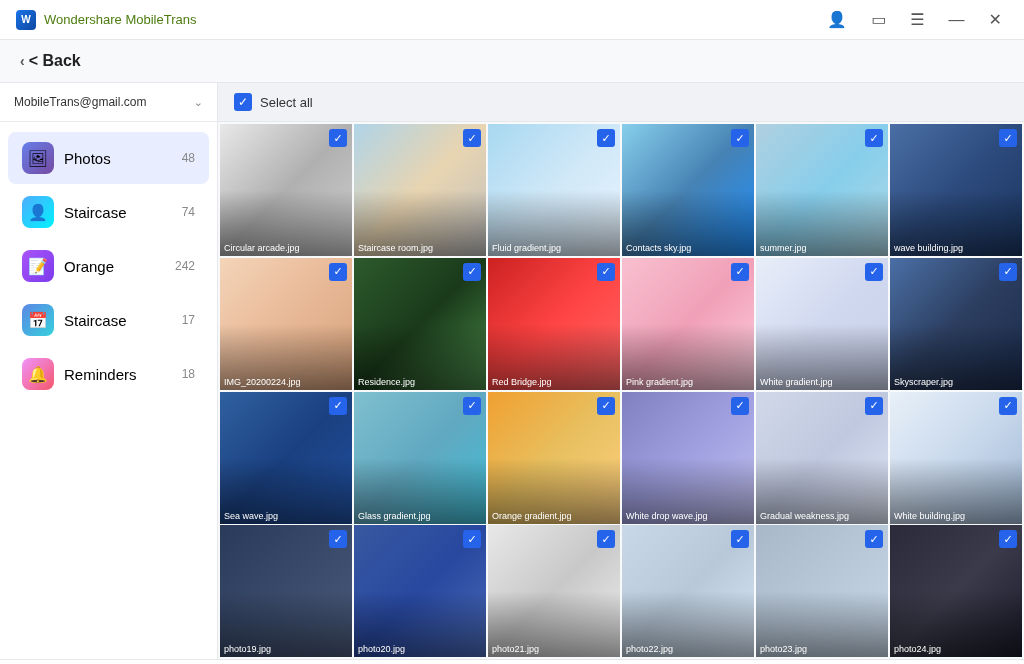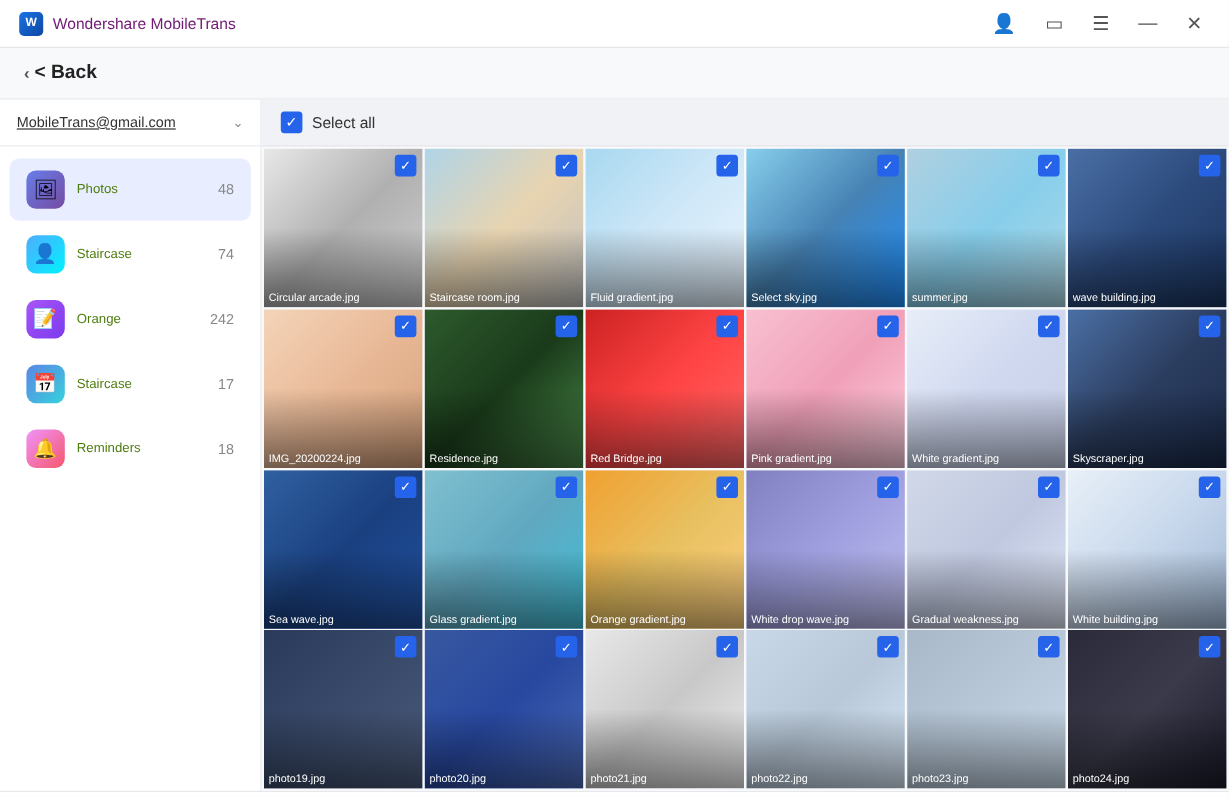--- a/index.html
+++ b/index.html
@@ -5,21 +5,21 @@
     * { margin: 0; padding: 0; box-sizing: border-box; }
     body { font-family: -apple-system, BlinkMacSystemFont, 'Segoe UI', sans-serif; background: #f0f2f5; width: 1024px; height: 664px; overflow: hidden; }
 
     
     .title-bar {
       display: flex; align-items: center; justify-content: space-between;
       padding: 0 16px; height: 40px; background: #fff; border-bottom: 1px solid #e5e7eb;
     }
     .title-bar-left { display: flex; align-items: center; gap: 8px; }
     .app-icon { width: 20px; height: 20px; background: linear-gradient(135deg, #1a73e8, #0d47a1); border-radius: 4px; display: flex; align-items: center; justify-content: center; color: #fff; font-size: 10px; font-weight: bold; }
-    .app-title { font-size: 13px; color: #701a75; font-weight: 500; }
+    .app-title { font-size: 13px; color: #4d7c0f; font-weight: 500; }
     .title-bar-right { display: flex; gap: 12px; align-items: center; }
     .title-btn { background: none; border: none; cursor: pointer; color: #555; font-size: 16px; padding: 2px 6px; }
 
     
     .back-bar {
       display: flex; align-items: center; padding: 12px 20px;
       background: #f8f9fb; border-bottom: 1px solid #e5e7eb;
     }
     .back-btn { display: flex; align-items: center; gap: 4px; font-size: 16px; font-weight: 600; color: #222; cursor: pointer; background: none; border: none; }
     .back-arrow { font-size: 14px; color: #555; }
@@ -29,35 +29,35 @@
 
     
     .sidebar {
       width: 218px; background: #fff; border-right: 1px solid #e5e7eb;
       display: flex; flex-direction: column; flex-shrink: 0;
     }
     .account-selector {
       display: flex; align-items: center; justify-content: space-between;
       padding: 12px 14px; border-bottom: 1px solid #e9ecef; cursor: pointer;
     }
-    .account-label { font-size: 12px; color: #333; text-decoration: underline; }
+    .account-label { font-size: 12px; color: #333; }
     .chevron { font-size: 11px; color: #888; }
 
     .nav-item {
       display: flex; align-items: center; padding: 10px 14px; cursor: pointer;
       border-radius: 8px; margin: 2px 8px; gap: 10px;
     }
     .nav-item.active { background: #e8eeff; }
     .nav-icon { width: 32px; height: 32px; border-radius: 8px; display: flex; align-items: center; justify-content: center; font-size: 16px; flex-shrink: 0; }
     .nav-icon.photos { background: linear-gradient(135deg, #667eea, #764ba2); }
     .nav-icon.contacts { background: linear-gradient(135deg, #4facfe, #00f2fe); }
     .nav-icon.notes { background: linear-gradient(135deg, #a855f7, #7c3aed); }
     .nav-icon.calendar { background: linear-gradient(135deg, #5b86e5, #36d1dc); }
     .nav-icon.reminders { background: linear-gradient(135deg, #f093fb, #f5576c); color:#fff; }
-    .nav-label { font-size: 11px; color: #4d7c0f; flex: 1; }
+    .nav-label { font-size: 15px; color: #000000; flex: 1; }
     .nav-count { font-size: 12px; color: #888; margin-left: auto; }
 
     
     .content { flex: 1; display: flex; flex-direction: column; background: #f8f9fb; overflow: hidden; }
     .select-all-bar {
       display: flex; align-items: center; gap: 8px; padding: 10px 16px;
       background: #f0f2f5; border-bottom: 1px solid #e5e7eb;
     }
     .select-all-checkbox {
       width: 18px; height: 18px; background: #2563eb; border-radius: 3px;
@@ -201,21 +201,21 @@
       <span class="photo-name">Staircase room.jpg</span>
     </div>
         <div class="photo-item photo-3">
       <div class="photo-overlay"></div>
       <div class="photo-checkbox">✓</div>
       <span class="photo-name">Fluid gradient.jpg</span>
     </div>
         <div class="photo-item photo-4">
       <div class="photo-overlay"></div>
       <div class="photo-checkbox">✓</div>
-      <span class="photo-name">Select sky.jpg</span>
+      <span class="photo-name">Contacts sky.jpg</span>
     </div>
         <div class="photo-item photo-5">
       <div class="photo-overlay"></div>
       <div class="photo-checkbox">✓</div>
       <span class="photo-name">summer.jpg</span>
     </div>
         <div class="photo-item photo-6">
       <div class="photo-overlay"></div>
       <div class="photo-checkbox">✓</div>
       <span class="photo-name">wave building.jpg</span>

